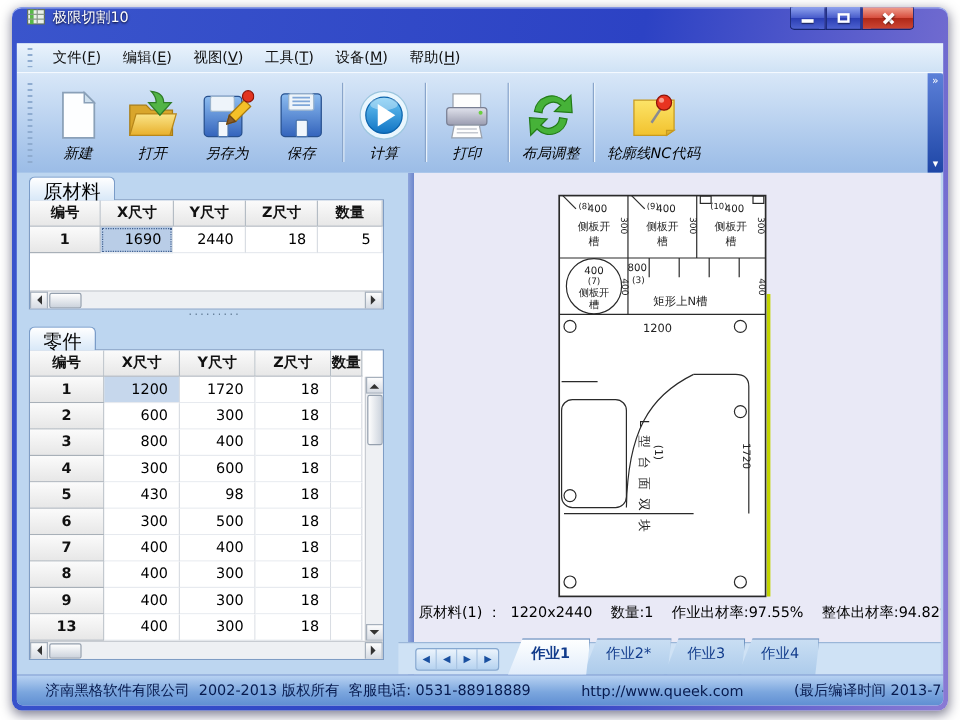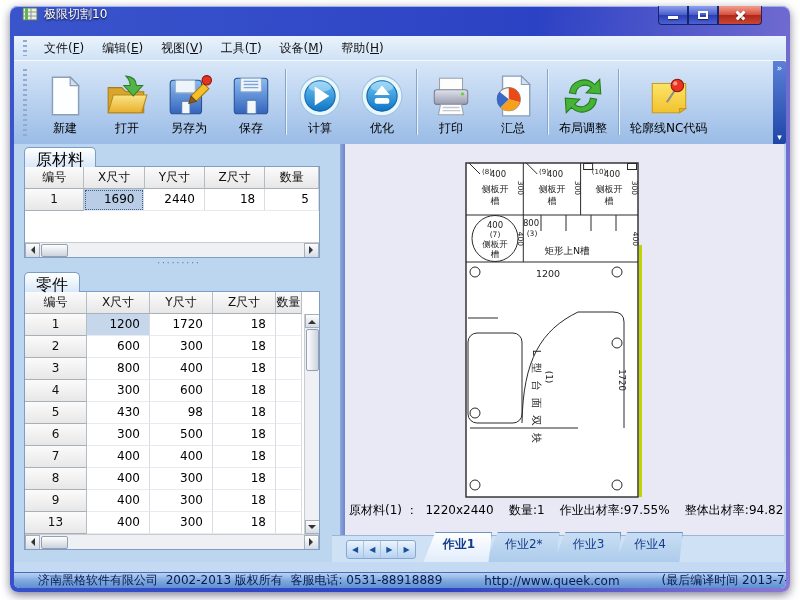--- a/index.html
+++ b/index.html
@@ -34,40 +34,40 @@
     background:linear-gradient(#eaf3fc,#cfe2f5);display:flex;align-items:center;gap:2px;
     padding-left:22px;font-size:12px;color:#111;}
   .menu-item{padding:3px 8px;cursor:default;}
   .u{text-decoration:underline;}
   
   .toolbar{position:absolute;top:24px;left:0;right:0;height:84px;
     background:linear-gradient(#d8e7f8,#a6c4ea 80%,#9bbce6);border-top:1px solid #f4f9ff;
     display:flex;align-items:flex-start;padding:4px 16px 0 20px;}
   .tbtn{display:flex;flex-direction:column;align-items:center;justify-content:flex-end;
     height:74px;padding:2px 8px;gap:1px;}
-  .tbtn .lbl{font-size:12px;color:#000;white-space:nowrap;}
+  .tbtn .lbl{font-size:12px;color:#000;white-space:nowrap;font-style:italic;}
   .tsep{width:1px;height:66px;margin:4px 3px 0 3px;background:#89a5cb;box-shadow:1px 0 0 #e9f2fb;}
   .tb-overflow{position:absolute;right:0;top:0;bottom:0;width:13px;
     background:linear-gradient(#5c80d8,#1e46a6);border-radius:0 2px 2px 0;color:#fff;
     display:flex;flex-direction:column;justify-content:space-between;align-items:center;
     font-size:9px;padding:2px 0;}
   
   .main{position:absolute;top:108px;left:0;right:0;bottom:26px;background:#bdd6f0;overflow:hidden;}
   .left-panel{position:absolute;left:2px;top:0;width:326px;bottom:0;}
   .v-divider{position:absolute;left:326px;top:0;bottom:0;width:5px;
     background:linear-gradient(90deg,#8fa6dc,#6d86cc);}
   .right-panel{position:absolute;left:331px;right:2px;top:0;bottom:27px;background:#e9e9f6;overflow:hidden;}
   
   .panel-tab{position:absolute;left:8px;height:20px;padding:2px 11px;font-size:16px;color:#000;
     background:linear-gradient(#ffffff,#d8e8f8);border:1px solid #7a9cc8;border-bottom:none;
     border-radius:5px 5px 0 0;z-index:2;}
   .tframe{position:absolute;left:8px;width:296px;border:1px solid #7f9dc4;background:#fff;overflow:hidden;}
   .trow{display:flex;height:22px;line-height:21px;}
   .hd{background:linear-gradient(#fbfbfb,#e7e7e7);border-right:1px solid #b4bcc4;
-    border-bottom:1px solid #a8b0b8;text-align:center;font-size:12px;font-weight:normal;color:#111;}
+    border-bottom:1px solid #a8b0b8;text-align:center;font-size:12px;font-weight:bold;color:#111;}
   .vc{background:#fff;border-right:1px solid #d9dde3;border-bottom:1px solid #e7eaef;
     text-align:right;padding-right:9px;font-size:12px;color:#000;}
   .c0{width:62px;} .c1,.c2,.c3{width:63px;}
   .mat .c4{width:56px;} .prt .c4{width:26px;overflow:hidden;}
   .selm{background:#b9cde7;outline:1px dotted #3f5f8f;outline-offset:-2px;}
   .selp{background:#c6d7ec;}
   .tempty{height:32px;background:#fff;}
   
   .hscroll{position:absolute;left:0;right:0;bottom:0;height:15px;background:#eef0f3;
     border-top:1px solid #c8ccd2;display:flex;align-items:center;}
@@ -96,21 +96,21 @@
     background:linear-gradient(#ecf4fc,#b5d2f0);border:1px solid #86a8d0;border-radius:3px;}
   .tab-nav span{font-size:8px;color:#1a50a0;padding:0 5px;border-right:1px solid #a9c4e2;
     display:flex;align-items:center;height:100%;}
   .tab-nav span:last-child{border-right:none;}
   .jtab{position:relative;height:35px;margin-left:-8px;padding:3px 16px 0 20px;font-size:12px;
     color:#123c8c;clip-path:polygon(14px 0,100% 0,calc(100% - 4px) 100%,0 100%);
     background:linear-gradient(#c9def3,#a9c9ea);border:1px solid #6f93c0;}
   .jtab.first{margin-left:6px;}
   .jtab.active{background:linear-gradient(#feffff,#ddeafa);z-index:3;font-weight:bold;}
   
-  .statusbar{position:absolute;left:0;right:0;bottom:0;height:16px;
+  .statusbar{position:absolute;left:0;right:0;bottom:0;height:26px;
     background:linear-gradient(#b8d2f2,#7ba6de 55%,#5f8ed2);border-top:1px solid #4a6ab8;
     border-radius:0 0 5px 5px;display:flex;align-items:center;gap:42px;padding-left:24px;
     font-size:12px;color:#071a4e;white-space:pre;}
 </style>
 </head>
 <body>
 
 <svg width="0" height="0" style="position:absolute">
   <defs>
     <linearGradient id="gBlue" x1="0" y1="0" x2="0" y2="1">
@@ -213,53 +213,32 @@
 
       <div class="tbtn">
         <svg width="46" height="46" viewBox="0 0 44 44">
           <circle cx="22" cy="22" r="19" fill="#e9f6fe" stroke="#9cc6de"></circle>
           <circle cx="22" cy="22" r="14.5" fill="url(#gCirc)" stroke="#0c64ac"></circle>
           <polygon points="17,13 31,22 17,31" fill="#fff"></polygon>
           <ellipse cx="22" cy="13" rx="11" ry="5" fill="#fff" opacity="0.35"></ellipse>
         </svg>
         <span class="lbl">计算</span>
       </div>
-      <div class="tbtn">
-        <svg width="46" height="46" viewBox="0 0 44 44">
-          <circle cx="22" cy="22" r="19" fill="#e9f6fe" stroke="#9cc6de"></circle>
-          <circle cx="22" cy="22" r="14.5" fill="url(#gCirc)" stroke="#0c64ac"></circle>
-          <polygon points="22,12 29.5,21 14.5,21" fill="#fff"></polygon>
-          <rect x="15" y="24" width="14" height="5.5" rx="2.5" fill="#fff"></rect>
-          <ellipse cx="22" cy="13" rx="11" ry="5" fill="#fff" opacity="0.35"></ellipse>
-        </svg>
-        <span class="lbl">优化</span>
-      </div>
 
       <div class="tsep"></div>
 
       <div class="tbtn">
         <svg width="46" height="46" viewBox="0 0 44 44">
           <rect x="11" y="5" width="22" height="12" fill="#fdfdfd" stroke="#9aa2ae"></rect>
           <rect x="6" y="16" width="32" height="14" rx="2.5" fill="url(#gGray)" stroke="#787e92"></rect>
           <circle cx="33" cy="20" r="1.6" fill="#6ad03e"></circle>
           <path d="M12 30 H32 L34 40 H10 Z" fill="#fdfdfd" stroke="#9aa2ae"></path>
           <path d="M14 33 H30 M14 36 H31" stroke="#c4c8d0" stroke-width="1.2"></path>
         </svg>
         <span class="lbl">打印</span>
-      </div>
-      <div class="tbtn">
-        <svg width="46" height="46" viewBox="0 0 44 44">
-          <path d="M12 3 H30 L38 11 V41 H12 Z" fill="#fdfeff" stroke="#8aa0b8" stroke-width="1.3"></path>
-          <path d="M30 3 L38 11 H30 Z" fill="#cfe0ee" stroke="#8aa0b8"></path>
-          <circle cx="18" cy="25" r="11" fill="#f5f5f5" stroke="#888"></circle>
-          <path d="M18 25 L18 14 A11 11 0 0 1 28.5 28 Z" fill="#e84a18"></path>
-          <path d="M18 25 L28.5 28 A11 11 0 0 1 10 33 Z" fill="#f6a01e"></path>
-          <path d="M18 25 L10 33 A11 11 0 0 1 9 18 Z" fill="#3a68c4"></path>
-        </svg>
-        <span class="lbl">汇总</span>
       </div>
 
       <div class="tsep"></div>
 
       <div class="tbtn">
         <svg width="46" height="46" viewBox="0 0 44 44">
           <path d="M9 19 A14 14 0 0 1 33 11 L38 6 L39 20 L25 19 L30 14 A9 9 0 0 0 15 20 Z" fill="#46b238" stroke="#237c18"></path>
           <path d="M35 25 A14 14 0 0 1 11 33 L6 38 L5 24 L19 25 L14 30 A9 9 0 0 0 29 24 Z" fill="#46b238" stroke="#237c18"></path>
         </svg>
         <span class="lbl">布局调整</span>

